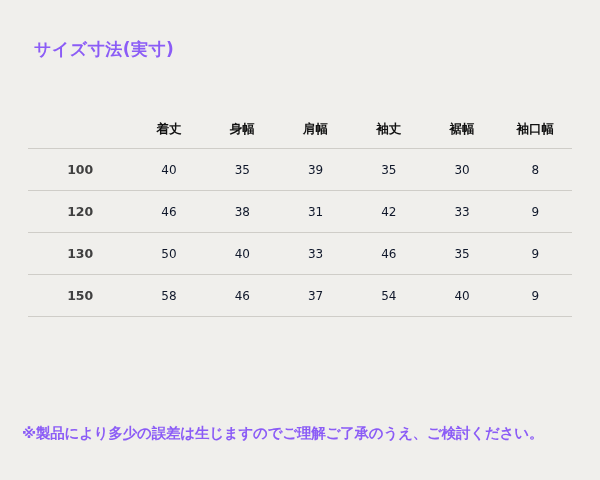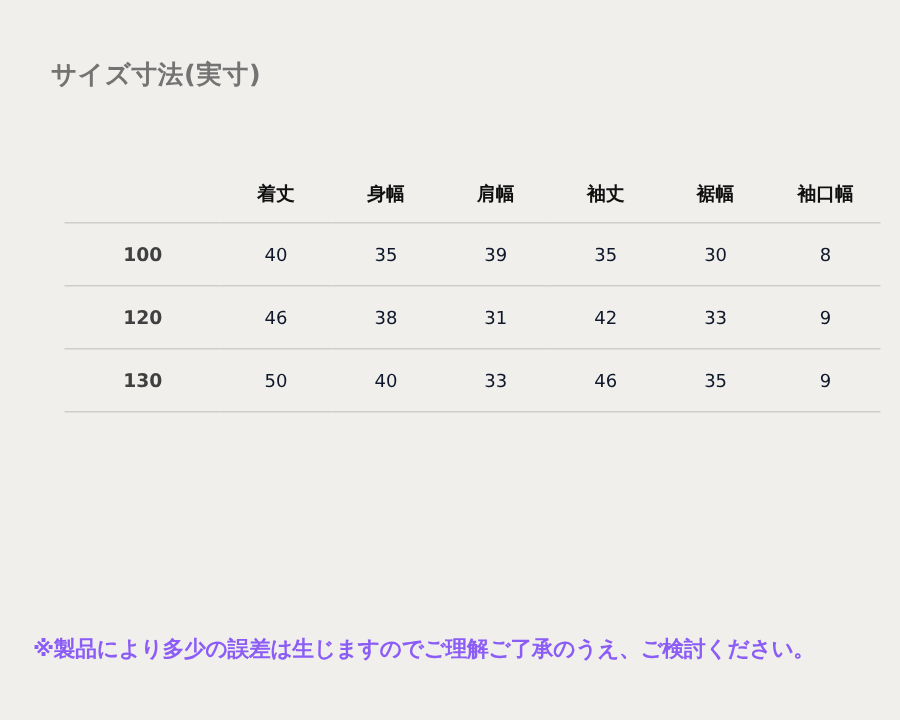--- a/index.html
+++ b/index.html
@@ -22,25 +22,25 @@
     padding: 0 28px;
     background: #f0efec;
   }
   .title {
     position: absolute;
     left: 34px;
     top: 38px;
     font-size: 17px;
     font-weight: bold;
     letter-spacing: 0.5px;
-    color: #737373;
+    color: #8b5cf6;
   }
   .table-wrap {
     position: absolute;
-    left: 43px;
+    left: 28px;
     top: 78px;
     width: 544px;
   }
   table.size-table {
     border-collapse: collapse;
     width: 544px;
     table-layout: fixed;
   }
   table.size-table th,
   table.size-table td {
@@ -137,19 +137,28 @@
         </tr>
         <tr>
           <th class="rowhead">130</th>
           <td>50</td>
           <td>40</td>
           <td>33</td>
           <td>46</td>
           <td>35</td>
           <td>9</td>
         </tr>
+        <tr>
+          <th class="rowhead">150</th>
+          <td>58</td>
+          <td>46</td>
+          <td>37</td>
+          <td>54</td>
+          <td>40</td>
+          <td>9</td>
+        </tr>
       </tbody>
     </table>
   </div>
 
   <div class="note">※製品により多少の誤差は生じますのでご理解ご了承のうえ、ご検討ください。</div>
 
 </div>
 
 </body></html>

